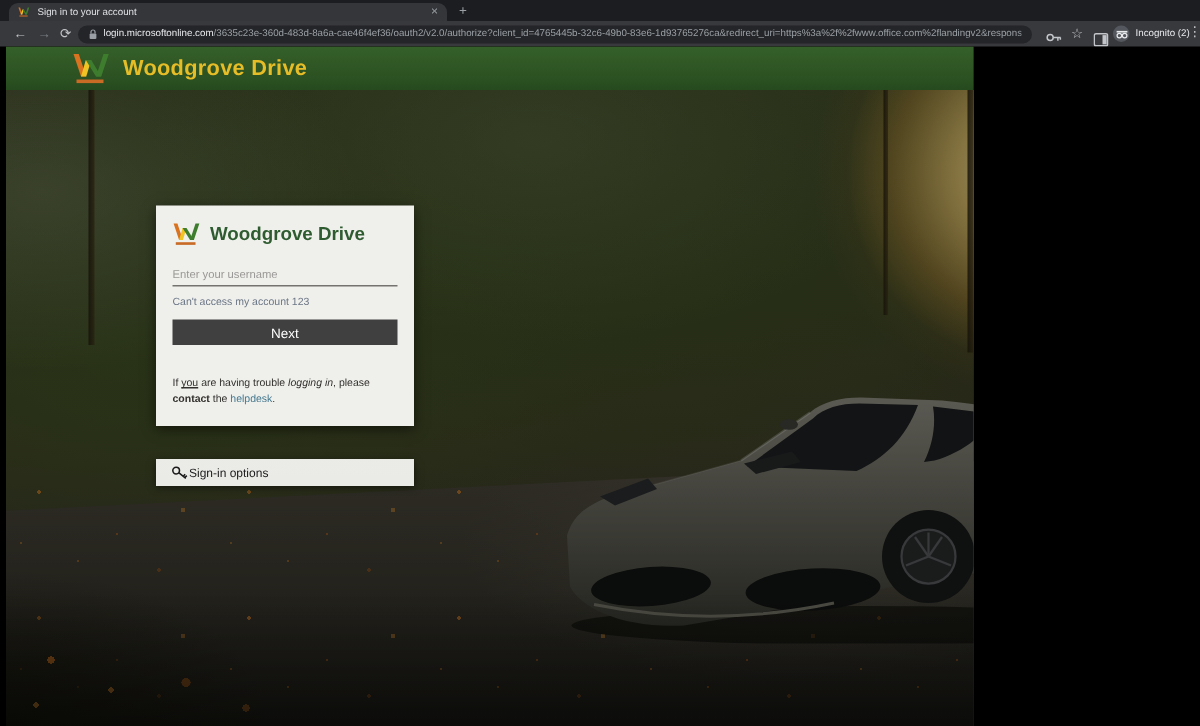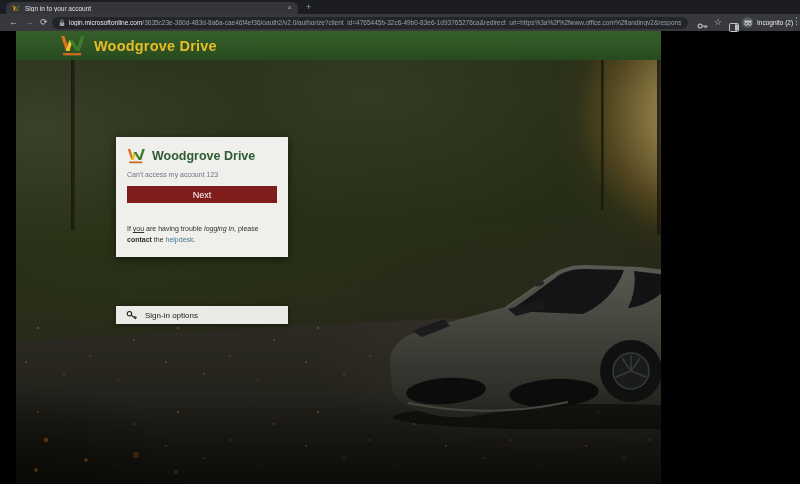--- a/index.html
+++ b/index.html
@@ -28,21 +28,21 @@
   .urltext { font-size:6.5px; white-space:nowrap; overflow:hidden; }
   .urldomain { color:#e8eaed; }
   .urlpath  { color:#9aa0a6; }
   .tool-ico { position:absolute; top:3px; }
   .star { color:#c2c5c9; font-size:9px; line-height:11px; }
   .incog-avatar { position:absolute; left:742px; top:3px; width:11px; height:11px; border-radius:50%;
     background:#54585e; display:flex; align-items:center; justify-content:center; }
   .incog-label { position:absolute; left:757px; top:5px; color:#e8eaed; font-size:6.5px; }
   .kebab { position:absolute; left:792px; top:2px; color:#c2c5c9; font-size:9px; }
   
-  .page { position:absolute; left:16px; top:31px; width:645px; height:453px; background:#23251c; overflow:hidden; }
+  .page { position:absolute; left:4px; top:31px; width:645px; height:453px; background:#23251c; overflow:hidden; }
   .site-header {
     position:absolute; left:0; top:0; width:800px; height:29px; z-index:5;
     background:linear-gradient(180deg,#35602a 0%,#2c5122 70%,#264a1e 100%);
     display:flex; align-items:center;
   }
   .brand-logo { margin-left:44px; }
   .brand-name { margin-left:8px; color:#e7bd27; font-size:14.5px; font-weight:600; letter-spacing:.2px; }
   
   .photo { position:absolute; left:0; top:29px; width:800px; height:424px; overflow:hidden; }
   .photo-base { position:absolute; inset:0; z-index:0;
@@ -96,32 +96,32 @@
   .card-brand-name { color:#2e5c30; font-size:12.5px; font-weight:600; }
   .card-heading { margin-top:9px; font-size:11px; font-weight:700; color:#1b1b1b; }
   .username {
     margin-top:12px; width:100%; border:none; border-bottom:1px solid #75736f;
     background:transparent; font-family:"Liberation Sans",sans-serif;
     font-size:7.5px; color:#1b1b1b; padding:2px 0 3px 0; outline:none;
   }
   .username::placeholder { color:#9a9896; }
   .access-link { margin-top:7px; font-size:7px; color:#6b7685; }
   .next-btn {
-    margin-top:8px; width:100%; height:17px; background:#7f1d1d; color:#fff;
+    margin-top:8px; width:100%; height:17px; background:#404040; color:#fff;
     border:none; font-family:"Liberation Sans",sans-serif; font-size:9px; cursor:pointer;
   }
   .help { margin-top:21px; font-size:7px; color:#33312e; line-height:1.5; }
   .help .u { text-decoration:underline; }
   .help .i { font-style:italic; }
   .help .b { font-weight:700; }
   .help .lnk { color:#44798f; }
   .options-bar {
     position:absolute; left:100px; top:275px; width:172px; height:18px; z-index:7;
     background:rgba(250,250,248,0.93); box-shadow:0 1px 5px rgba(0,0,0,0.5);
-    display:flex; align-items:center; gap:7px; padding-left:10px;
+    display:flex; align-items:center; gap:0; padding-left:10px;
   }
   .options-label { font-size:8px; color:#1b1b1b; }
 </style>
 </head>
 <body>
 
 <div id="screen">
 
   <div class="tabstrip">
     <div class="tab">
@@ -248,20 +248,21 @@
           <svg width="19" height="16" viewBox="0 0 26 21">
             <polygon points="1,1 4.5,1 9.5,16 6,16" fill="#d9731f"></polygon>
             <polygon points="6,16 9.5,16 12.8,5 9.2,5" fill="#f0c425"></polygon>
             <polygon points="9.2,5 12.8,5 19.5,16 16,16" fill="#3f7d2e"></polygon>
             <polygon points="16,16 19.5,16 24.5,1 21,1" fill="#3f7d2e"></polygon>
             <rect x="3" y="18" width="18" height="2.4" fill="#c96a25"></rect>
           </svg>
         </span>
         <span class="card-brand-name">Woodgrove Drive</span>
       </div>
+      <input class="username" type="text" placeholder="Enter your username" style="">
       <div class="access-link">Can't access my account 123</div>
       <button class="next-btn">Next</button>
       <div class="help"><span>If </span><span class="u">you</span><span> are having trouble </span><span class="i">logging in</span><span>, please </span><span class="b">contact</span><span> the </span><span class="lnk">helpdesk</span><span>.</span></div>
     </div>
 
     <div class="options-bar">
       <span style="display:flex;">
         <svg width="12" height="10" viewBox="0 0 14 11">
           <circle cx="4" cy="4" r="2.6" fill="none" stroke="#1b1b1b" stroke-width="1.2"></circle>
           <path d="M6.2,5.8 L11.5,10 M9.5,8.4 L11,6.8 M10.8,9.4 L12.3,7.9" stroke="#1b1b1b" stroke-width="1.2" fill="none"></path>

